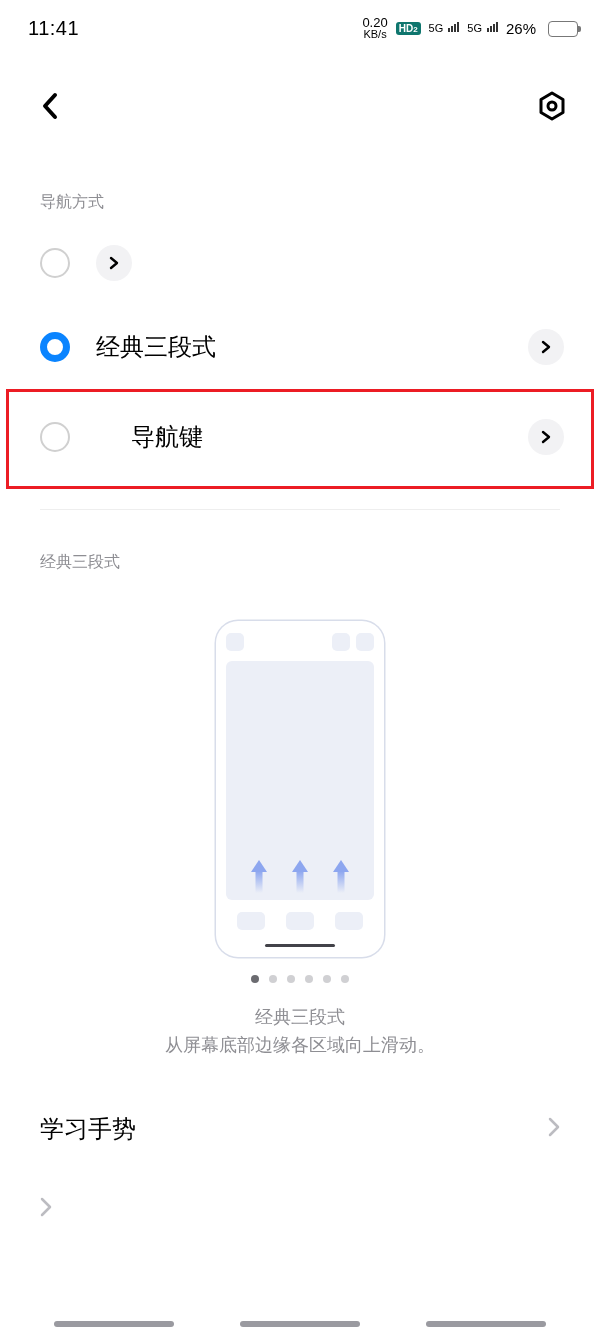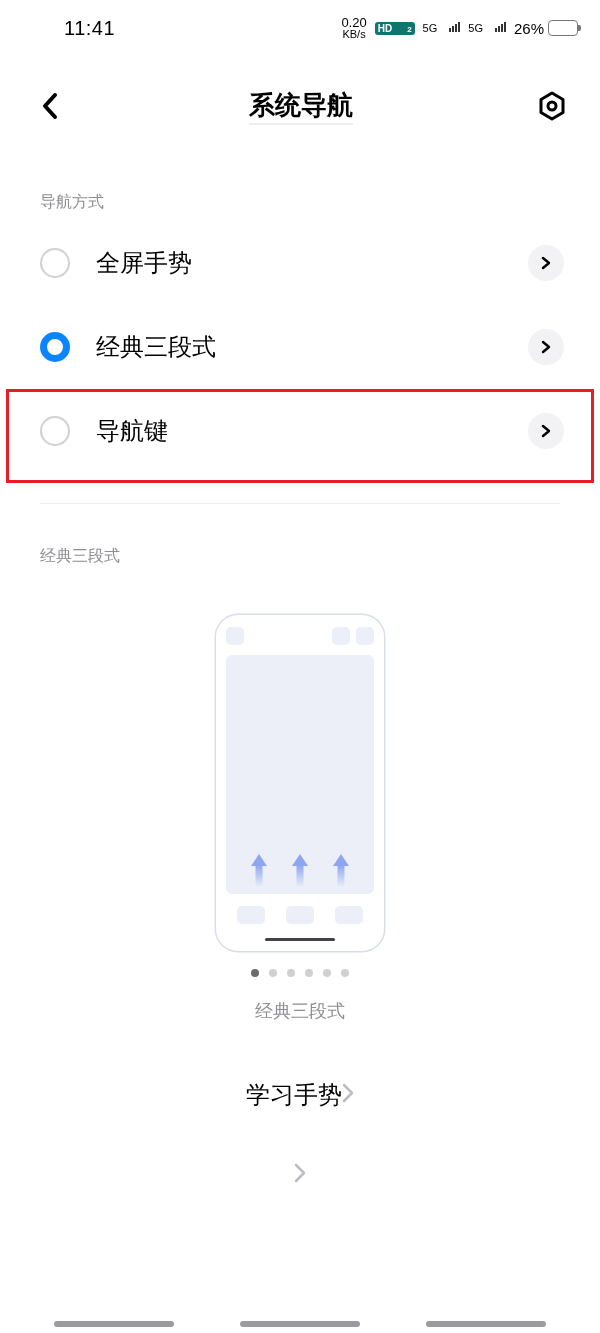--- a/index.html
+++ b/index.html
@@ -15,39 +15,38 @@
 
     
     .status-bar {
       height: 56px;
       display: flex;
       align-items: center;
       justify-content: space-between;
       padding: 0 22px 0 28px;
       font-size: 20px;
       font-weight: 500;
-      margin-left: 36px;
     }
     .status-time { letter-spacing: 0.5px; }
     .status-right { display: flex; align-items: center; gap: 8px; font-size: 14px; }
     .kbs { text-align: center; line-height: 1; font-size: 11px; }
     .kbs .v { font-size: 13px; }
     .hd-badge {
       background: #0f766e; color: #fff; font-size: 10px; font-weight: 700;
-      padding: 1px 3px; border-radius: 3px; display: inline-flex; align-items: baseline; gap: 15px;
+      padding: 1px 3px; border-radius: 3px; display: inline-flex; align-items: baseline;
     }
     .hd-badge sub { font-size: 8px; }
-    .sig { display: flex; align-items: baseline; gap: 12px; }
+    .sig { display: flex; align-items: baseline; gap: 5px; }
     .sig .g { font-size: 11px; line-height: 1; }
     .sigbars { display: inline-flex; align-items: flex-end; gap: 1px; }
     .sigbars span { width: 2px; background: #333; display: inline-block; }
     .sigbars span:nth-child(1){height:4px}.sigbars span:nth-child(2){height:6px}
     .sigbars span:nth-child(3){height:8px}.sigbars span:nth-child(4){height:10px}
     .battery {
-      display:inline-flex; align-items:flex-start; gap:4px;
+      display:inline-flex; align-items:flex-end; gap:12px;
     }
     .battery-pct { font-size: 15px; }
     .battery-shell {
       width: 30px; height: 16px; border: 1.5px solid #777; border-radius: 4px;
       position: relative;
     }
     .battery-shell::after {
       content:""; position:absolute; right:-4px; top:4px; width:3px; height:6px;
       background:#777; border-radius: 0 2px 2px 0;
     }
@@ -132,21 +131,21 @@
     }
 
     .dots { display:flex; gap:10px; justify-content:center; margin: 18px 0 22px; }
     .dot { width:8px; height:8px; border-radius:50%; background:#d0d0d3; }
     .dot.active { background:#6b6b70; }
 
     .preview-title { font-size: 18px; color:#8e8e93; }
     .preview-sub { font-size: 18px; color:#8e8e93; margin-top:4px; }
 
     .simple-row {
-      display:flex; align-items:center; justify-content:center;
+      display:flex; align-items:center; justify-content:space-between;
       padding: 26px 40px;
     }
     .simple-row .label { font-size:24px; }
     .chev-plain { color:#bcbcc1; }
 
     
     .sys-nav {
       position:absolute; bottom:6px; left:0; right:0;
       display:flex; justify-content:center; gap: 66px;
     }
@@ -190,54 +189,50 @@
     </span>
   </div>
 </div>
 
 <div class="nav-bar">
   <div class="back-btn">
     <svg width="20" height="28" viewBox="0 0 20 28">
       <polyline points="15,3 5,14 15,25" fill="none" stroke="#000" stroke-width="4" stroke-linecap="round" stroke-linejoin="round"></polyline>
     </svg>
   </div>
-  <div class="nav-title-wrap">
-    <span class="nav-title">系统导航</span>
-  </div>
   <div class="gear-btn">
     <svg width="30" height="30" viewBox="0 0 30 30">
       <polygon points="15,2 26,8.5 26,21.5 15,28 4,21.5 4,8.5" fill="none" stroke="#000" stroke-width="3" stroke-linejoin="round"></polygon>
       <circle cx="15" cy="15" r="4" fill="none" stroke="#000" stroke-width="3"></circle>
     </svg>
   </div>
 </div>
 
 <div class="section-title">导航方式</div>
 
 <div class="row">
   <span class="radio"></span>
-  <span class="label">全屏手势</span>
   <span class="chev-circle">
     <svg width="10" height="14" viewBox="0 0 10 14">
         <polyline points="2,2 8,7 2,12" fill="none" stroke="#000" stroke-width="2.4" stroke-linecap="round" stroke-linejoin="round"></polyline>
       </svg>
   </span>
 </div>
 
 <div class="row selected">
   <span class="radio"></span>
   <span class="label">经典三段式</span>
   <span class="chev-circle">
     <svg width="10" height="14" viewBox="0 0 10 14">
         <polyline points="2,2 8,7 2,12" fill="none" stroke="#000" stroke-width="2.4" stroke-linecap="round" stroke-linejoin="round"></polyline>
       </svg>
   </span>
 </div>
 
-<div class="row" style="padding-top:24px;padding-bottom:34px;">
+<div class="row" style="padding-top:30px;padding-bottom:34px;gap:35px;">
   <span class="radio"></span>
   <span class="label">导航键</span>
   <span class="chev-circle">
     <svg width="10" height="14" viewBox="0 0 10 14">
         <polyline points="2,2 8,7 2,12" fill="none" stroke="#000" stroke-width="2.4" stroke-linecap="round" stroke-linejoin="round"></polyline>
       </svg>
   </span>
   <div class="highlight-box"></div>
 </div>
 
@@ -272,20 +267,21 @@
   <div class="dots">
     <span class="dot active"></span>
     <span class="dot"></span>
     <span class="dot"></span>
     <span class="dot"></span>
     <span class="dot"></span>
     <span class="dot"></span>
   </div>
 
   <div class="preview-title">经典三段式</div>
+  <div class="preview-sub">从屏幕底部边缘各区域向上滑动。</div>
 </div>
 
 <div style="height:30px"></div>
 
 <div class="simple-row">
   <span class="label">学习手势</span>
   <span class="chev-plain">
     <svg width="12" height="20" viewBox="0 0 12 20">
         <polyline points="2,2 10,10 2,18" fill="none" stroke="#bcbcc1" stroke-width="2.5" stroke-linecap="round" stroke-linejoin="round"></polyline>
       </svg>

